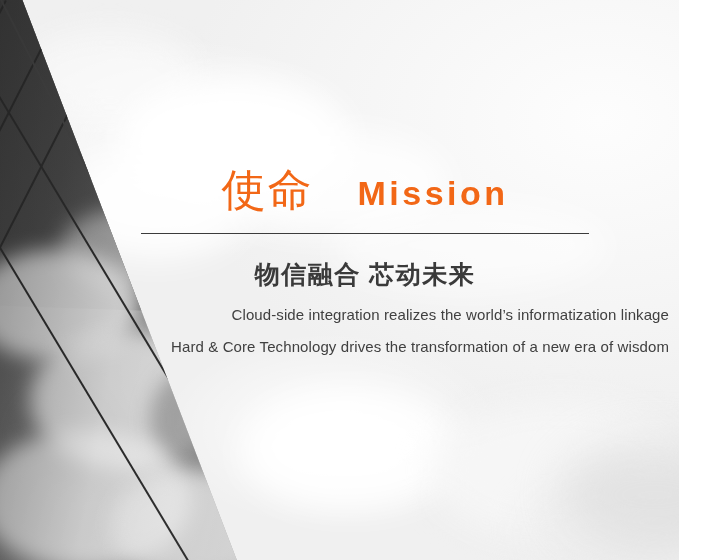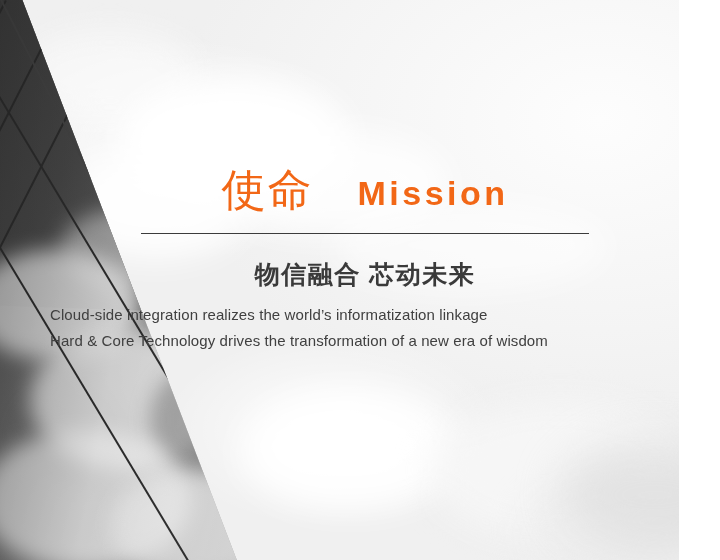--- a/index.html
+++ b/index.html
@@ -152,24 +152,24 @@
     text-align: center;
     font-size: 25px;
     font-weight: 400;
     letter-spacing: 1.5px;
     color: #3a3a3a;
     white-space: nowrap;
   }
 
   .slogan {
     position: absolute;
-    left: 50px;
+    left: 61px;
     top: 302px;
     width: 608px;
-    text-align: left;
+    text-align: right;
   }
   .slogan-line {
     font-size: 15px;
     font-weight: 400;
     line-height: 26px;
     color: #404040;
     letter-spacing: 0.1px;
     white-space: nowrap;
   }
 </style>
@@ -222,17 +222,17 @@
       <span class="title-cn" style="color: rgb(242, 103, 22);">使命</span>
       <span class="title-en" style="color: rgb(242, 103, 22);">Mission</span>
     </div>
 
     <div class="divider" style="background: rgb(60, 60, 60);"></div>
 
     <div class="subtitle-cn" style="color: rgb(58, 58, 58); font-weight: bold;">物信融合 芯动未来</div>
 
     <div class="slogan">
       <div class="slogan-line" style="color: rgb(64, 64, 64);">Cloud-side integration realizes the world’s informatization linkage</div>
-      <div class="slogan-line" style="color: rgb(64, 64, 64);">Hard &amp; Core Technology drives the transformation of a new era of wisdom</div>
+      <div class="slogan-line" style="color: rgb(64, 64, 64); margin-top: 6px;">Hard &amp; Core Technology drives the transformation of a new era of wisdom</div>
     </div>
 
   </div>
 </div>
 
 </body></html>

